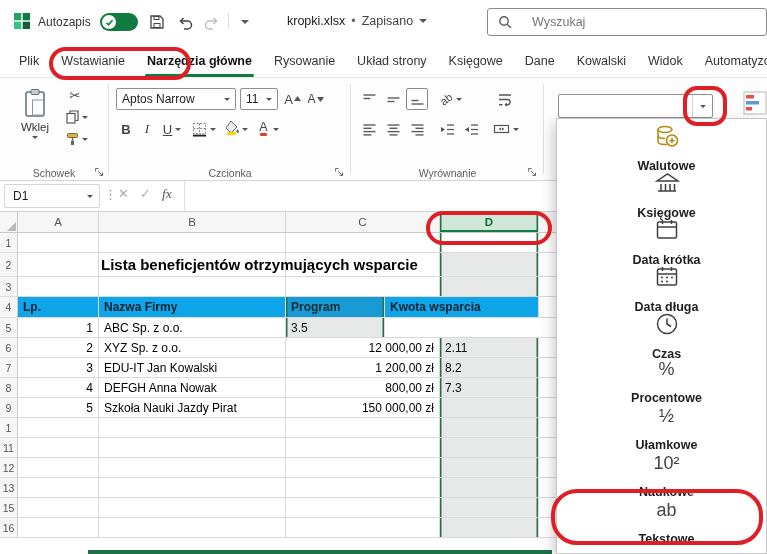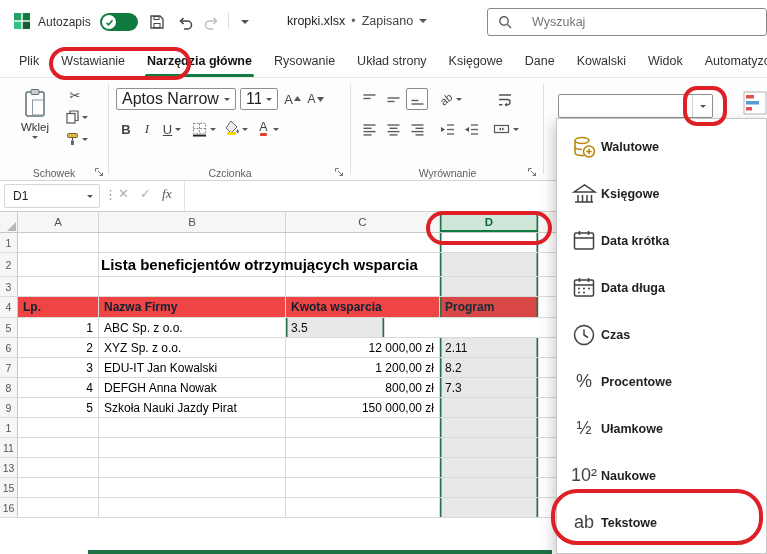--- a/index.html
+++ b/index.html
@@ -32,21 +32,21 @@
   .tab-sel { color:#111; font-weight:600; }
   .tab-sel::after { content:""; position:absolute; left:9px; right:9px; bottom:0; height:3px; background:#107C41; border-radius:2px; }
 
   
   .ribbon { position:absolute; left:0; top:78px; width:767px; height:103px; background:#fdfdfd; border-bottom:1px solid #d4d4d4; }
   .gsep { position:absolute; top:6px; bottom:6px; width:1px; background:#e0e0e0; }
   .grp-label { position:absolute; bottom:2px; left:0; right:0; text-align:center; font-size:10.5px; color:#605e5c; }
   .launcher { position:absolute; bottom:4px; width:10px; height:10px; }
   .rbtn { position:absolute; display:flex; align-items:center; justify-content:center; border-radius:2px; color:#444; cursor:default; }
   .rbtn-sel { border:1px solid #8a8a8a; background:#fff; }
-  .combo { position:absolute; height:22px; border:1px solid #8f8f8f; border-radius:2px; background:#fff; display:flex; align-items:center; font-size:16px; color:#222; padding-left:5px; }
+  .combo { position:absolute; height:22px; border:1px solid #8f8f8f; border-radius:2px; background:#fff; display:flex; align-items:center; font-size:12px; color:#222; padding-left:5px; }
   .combo .cgrow { flex:1; white-space:nowrap; overflow:hidden; }
   .combo .cbtn { width:16px; height:100%; display:flex; align-items:center; justify-content:center; }
   .grp { position:absolute; top:0; height:103px; }
   .g1 { left:0; width:108px; } .g2 { left:110px; width:240px; } .g3 { left:352px; width:191px; } .g4 { left:545px; width:222px; }
   .paste-btn { position:absolute; left:12px; top:6px; width:46px; height:70px; display:flex; flex-direction:column; align-items:center; justify-content:flex-start; gap:3px; padding-top:4px; border-radius:3px; }
   .paste-btn .plabel { font-size:11.5px; color:#333; }
   .ubar { text-decoration:underline; }
   .colorbar { position:absolute; left:3px; right:3px; bottom:2px; height:3.5px; border-radius:1px; }
   .ab-rot { display:inline-block; transform:rotate(-38deg); font-size:11px; color:#444; }
 
@@ -64,29 +64,29 @@
   .grid { position:absolute; left:0; top:212px; width:767px; height:342px; background:#fff; overflow:hidden; }
   .cells-header { display:flex; border-bottom:1px solid #c9c9c9; background:#f6f6f6; }
   .corner { width:18px; position:relative; background:#f6f6f6; border-right:1px solid #c9c9c9; }
   .corner-tri { position:absolute; right:1px; bottom:1px; width:0; height:0; border-left:9px solid transparent; border-bottom:9px solid #b8b8b8; }
   .colhead { display:flex; align-items:center; justify-content:center; font-size:11.5px; color:#555; border-right:1px solid #d6d6d6; background:#f6f6f6; }
   .colhead-sel { background:#cfe7d8; color:#0e6b35; font-weight:700; box-shadow: inset 0 -2px 0 #107C41, inset 1.5px 0 0 #217346, inset -1.5px 0 0 #217346; }
   .grid-row { display:flex; }
   .rowhead { width:18px; flex:0 0 18px; background:#f6f6f6; border-right:1px solid #c9c9c9; border-bottom:1px solid #dcdcdc; font-size:10.5px; color:#555; display:flex; align-items:center; justify-content:center; }
   .cell { border-right:1px solid #d9d9d9; border-bottom:1px solid #d9d9d9; font-size:12px; color:#000; padding:0 5px; display:flex; align-items:center; white-space:nowrap; overflow:hidden; position:relative; }
   .al-r { justify-content:flex-end; }
-  .cell-th { background:#ef4444; font-weight:700; color:#0d2230; }
+  .cell-th { background:#0ea5e9; font-weight:700; color:#0d2230; }
   .cell-dsel { box-shadow: inset 1.5px 0 0 #217346, inset -1.5px 0 0 #217346; }
   .cell-dsel:not(.cell-active)::after { content:""; position:absolute; inset:0; background:rgba(85,98,92,0.14); pointer-events:none; }
   .sheet-title-overlay { position:absolute; left:101px; top:41px; height:24px; line-height:24px; font-size:15px; font-weight:700; color:#000; white-space:nowrap; z-index:3; }
   .statusbar-sliver { position:absolute; left:88px; top:550px; width:464px; height:4px; background:#1e7145; z-index:4; }
 
   
   .menu { position:absolute; left:556px; top:118px; width:211px; height:436px; background:#fff; border:1px solid #c6c6c6; box-shadow:-3px 5px 12px rgba(0,0,0,0.2); z-index:30; padding-top:4px; }
-  .menu-item { height:47px; display:flex; align-items:center; padding-left:10px; cursor:default; }
+  .menu-item { height:47px; display:flex; align-items:center; padding-left:10px; gap:10px; cursor:default;flex-direction:column; }
   .menu-icon { width:34px; height:34px; display:flex; align-items:center; justify-content:center; color:#3f3f3f; }
   .menu-icon.glyph { font-size:18px; color:#444; }
   .g-percent { font-size:21px; } .g-fraction { font-size:18px; } .g-scientific { font-size:14px; } .g-text { font-size:20px; }
   .menu-label { font-size:12.5px; font-weight:600; color:#1f1f1f; white-space:nowrap; }
 
   
   .annot { position:absolute; border:4px solid #de1f26; pointer-events:none; z-index:60; }
   .an1 { left:49px; top:47px; width:142px; height:33px; border-radius:17px; }
   .an2 { left:683px; top:86px; width:44px; height:40px; border-radius:14px; }
   .an3 { left:426px; top:211px; width:126px; height:34px; border-radius:17px; }
@@ -410,21 +410,21 @@
       <span class="nb-caret caret-sm"></span>
     </div>
     <span class="fdots">⋮</span>
     <span class="fx-x">✕</span>
     <span class="fx-ok">✓</span>
     <span class="fx-fx">fx</span>
     <div class="finput"></div>
   </div>
 
   <div class="grid">
-    <div class="sheet-title-overlay">Lista beneficjentów otrzymujących wsparcia</div>
+    <div class="sheet-title-overlay">Lista beneficjentów otrzymujących wsparcie</div>
   <div class="cells-header" style="height: 21px;">
         <div class="corner">
           <div class="corner-tri"></div>
         </div>
         <div class="colhead" style="width: 81px; flex: 0 0 81px;">A</div>
         <div class="colhead" style="width: 187px; flex: 0 0 187px;">B</div>
         <div class="colhead" style="width: 154px; flex: 0 0 154px;">C</div>
         <div class="colhead colhead-sel" style="width: 99px; flex: 0 0 99px;">D</div>
         <div class="colhead" style="width: 228px; flex: 0 0 228px;"></div>
       </div>
@@ -449,22 +449,22 @@
         <div class="cell al-r" style="width: 81px; flex: 0 0 81px;"></div>
         <div class="cell" style="width: 187px; flex: 0 0 187px;"></div>
         <div class="cell al-r" style="width: 154px; flex: 0 0 154px;"></div>
         <div class="cell cell-dsel" style="width: 99px; flex: 0 0 99px;"></div>
         <div class="cell" style="width: 228px; flex: 0 0 228px;"></div>
       </div>
       <div class="grid-row" style="height: 21px;">
         <div class="rowhead">4</div>
         <div class="cell cell-th" style="width: 81px; flex: 0 0 81px;">Lp.</div>
         <div class="cell cell-th" style="width: 187px; flex: 0 0 187px;">Nazwa Firmy</div>
+        <div class="cell cell-th cell-dsel" style="width: 99px; flex: 0 0 99px;">Program</div>
         <div class="cell cell-th" style="width: 154px; flex: 0 0 154px;">Kwota wsparcia</div>
-        <div class="cell cell-th cell-dsel" style="width: 99px; flex: 0 0 99px;">Program</div>
         <div class="cell" style="width: 228px; flex: 0 0 228px;"></div>
       </div>
       <div class="grid-row" style="height: 20px;">
         <div class="rowhead">5</div>
         <div class="cell al-r" style="width: 81px; flex: 0 0 81px;">1</div>
         <div class="cell" style="width: 187px; flex: 0 0 187px;">ABC Sp. z o.o.</div>
         <div class="cell cell-dsel" style="width: 99px; flex: 0 0 99px;">3.5</div>
         <div class="cell" style="width: 228px; flex: 0 0 228px;"></div>
       </div>
       <div class="grid-row" style="height: 20px;">
@@ -502,20 +502,28 @@
       <div class="grid-row" style="height: 20px;">
         <div class="rowhead">1</div>
         <div class="cell al-r" style="width: 81px; flex: 0 0 81px;"></div>
         <div class="cell" style="width: 187px; flex: 0 0 187px;"></div>
         <div class="cell al-r" style="width: 154px; flex: 0 0 154px;"></div>
         <div class="cell cell-dsel" style="width: 99px; flex: 0 0 99px;"></div>
         <div class="cell" style="width: 228px; flex: 0 0 228px;"></div>
       </div>
       <div class="grid-row" style="height: 20px;">
         <div class="rowhead">11</div>
+        <div class="cell al-r" style="width: 81px; flex: 0 0 81px;"></div>
+        <div class="cell" style="width: 187px; flex: 0 0 187px;"></div>
+        <div class="cell al-r" style="width: 154px; flex: 0 0 154px;"></div>
+        <div class="cell cell-dsel" style="width: 99px; flex: 0 0 99px;"></div>
+        <div class="cell" style="width: 228px; flex: 0 0 228px;"></div>
+      </div>
+      <div class="grid-row" style="height: 20px;">
+        <div class="rowhead">12</div>
         <div class="cell al-r" style="width: 81px; flex: 0 0 81px;"></div>
         <div class="cell" style="width: 187px; flex: 0 0 187px;"></div>
         <div class="cell al-r" style="width: 154px; flex: 0 0 154px;"></div>
         <div class="cell cell-dsel" style="width: 99px; flex: 0 0 99px;"></div>
         <div class="cell" style="width: 228px; flex: 0 0 228px;"></div>
       </div>
       <div class="grid-row" style="height: 20px;">
         <div class="rowhead">13</div>
         <div class="cell al-r" style="width: 81px; flex: 0 0 81px;"></div>
         <div class="cell" style="width: 187px; flex: 0 0 187px;"></div>

